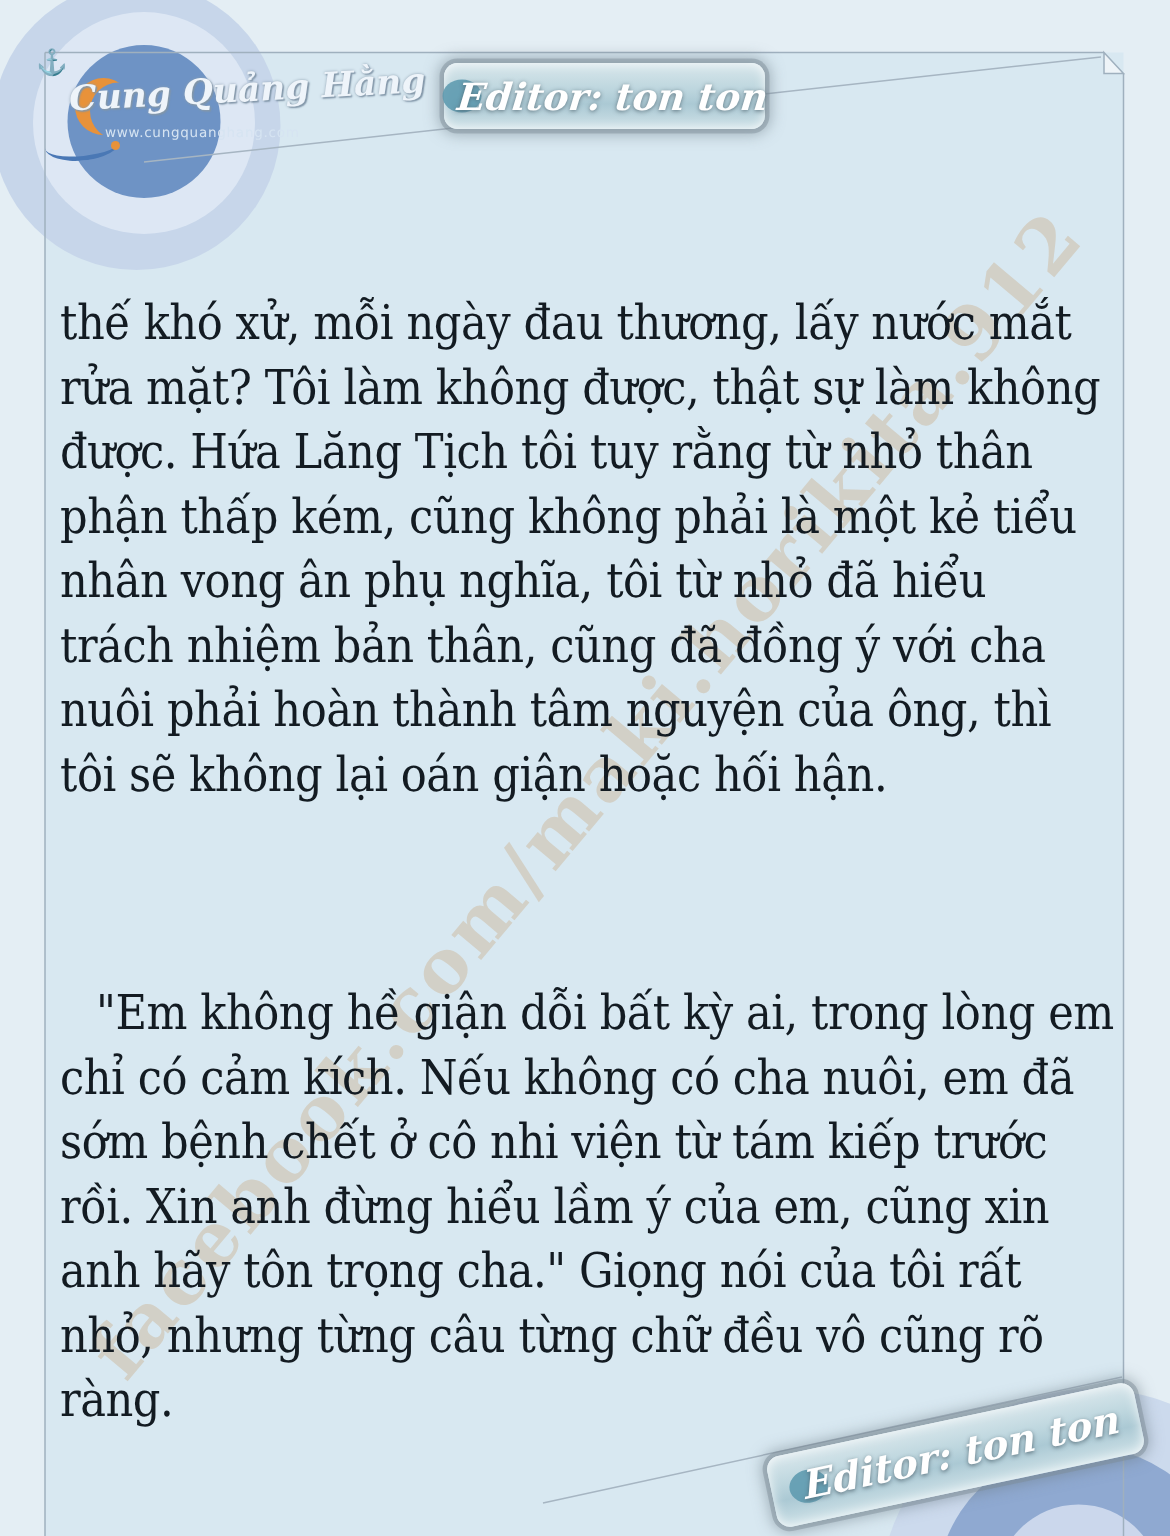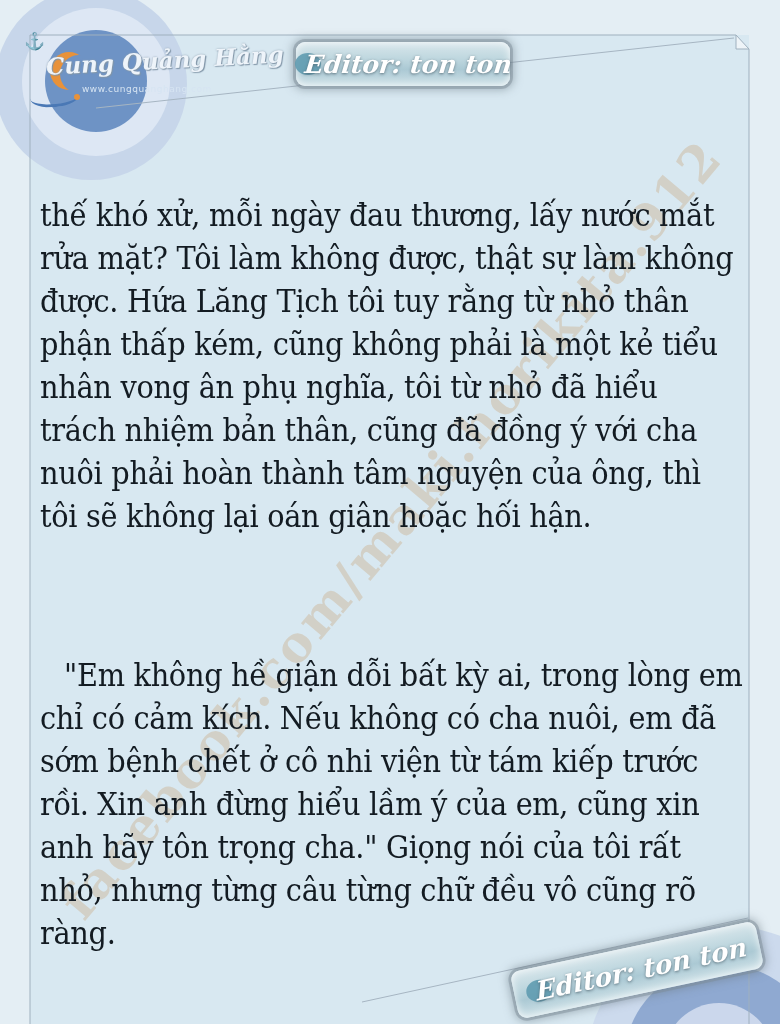--- a/index.html
+++ b/index.html
@@ -25,21 +25,21 @@
   .c-br-inner{left:664px; top:1003px; width:110px; height:110px; background:#cbd7ec;}
   
   .linework{position:absolute; left:0; top:0; z-index:2;}
   
   .logo{position:absolute; left:0; top:0; width:230px; height:150px; z-index:5;}
   .moon{position:absolute; left:50px; top:52px; width:38px; height:38px; border-radius:50%;
     box-shadow:inset 10px 3px 0 0 var(--moon);}
   .logo-name{position:absolute; left:46px; top:48px; width:180px;
     font:italic 700 23px "DejaVu Serif",serif; color:#eef4fa; white-space:nowrap;
     text-shadow:0 0 2px #8fa0b0, 1px 1px 1px #7e93a6; transform:rotate(-3deg);}
-  .logo-url{position:absolute; left:82px; top:84px; font:400 9px "DejaVu Sans",sans-serif;
+  .logo-url{position:absolute; left:70px; top:84px; font:400 9px "DejaVu Sans",sans-serif;
     color:#d6e4f2; letter-spacing:.5px;}
   .swoosh{position:absolute; left:30px; top:86px; width:50px; height:18px;
     border-bottom:3px solid #4a78b5; border-radius:50%; transform:rotate(-6deg);}
   .swoosh-dot{position:absolute; left:74px; top:94px; width:6px; height:6px;
     border-radius:50%; background:var(--moon);}
   
   .watermark{position:absolute; left:48px; top:892px; z-index:3;
     font:700 50px "DejaVu Serif",serif; letter-spacing:3px; white-space:nowrap;
     color:var(--watermark); opacity:.5; transform-origin:0 0; transform:rotate(-50deg);}
   

